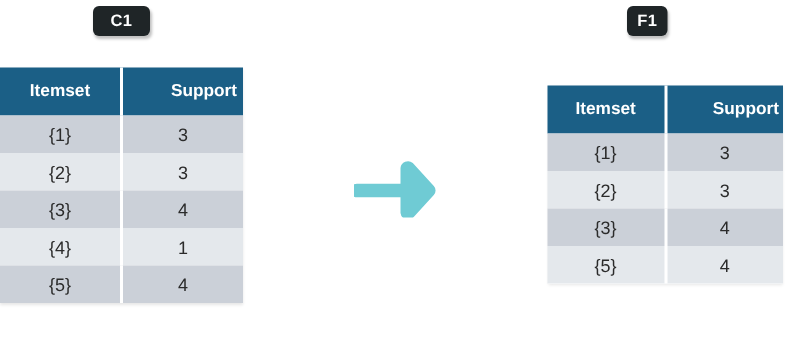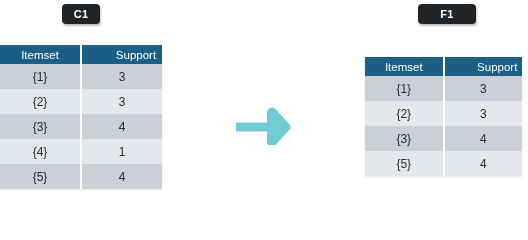--- a/index.html
+++ b/index.html
@@ -39,21 +39,21 @@
   }
   .badge-c1 {
     left: 62px;
     top: 4px;
     width: 38px;
     height: 20px;
   }
   .badge-f1 {
     left: 418px;
     top: 4px;
-    width: 58px;
+    width: 27px;
     height: 20px;
   }
 
   
   .tbl {
     position: absolute;
     border-collapse: collapse;
     table-layout: fixed;
     box-shadow: 0 1px 2px rgba(0,0,0,0.10);
   }
@@ -65,22 +65,22 @@
   .tbl-f1 {
     left: 365px;
     top: 57px;
     width: 157px;
   }
 
   .tbl th {
     background: #1b5f86;
     color: #ffffff;
     font-size: 11.5px;
-    font-weight: normal;
-    height: 19px;
+    font-weight: bold;
+    height: 32px;
     padding: 0;
     text-align: center;
     border-right: 2px solid #ffffff;
   }
   .tbl th:last-child { border-right: none; padding-left: 28px; }
 
   .tbl td {
     height: 25px;
     padding: 0;
     text-align: center;

